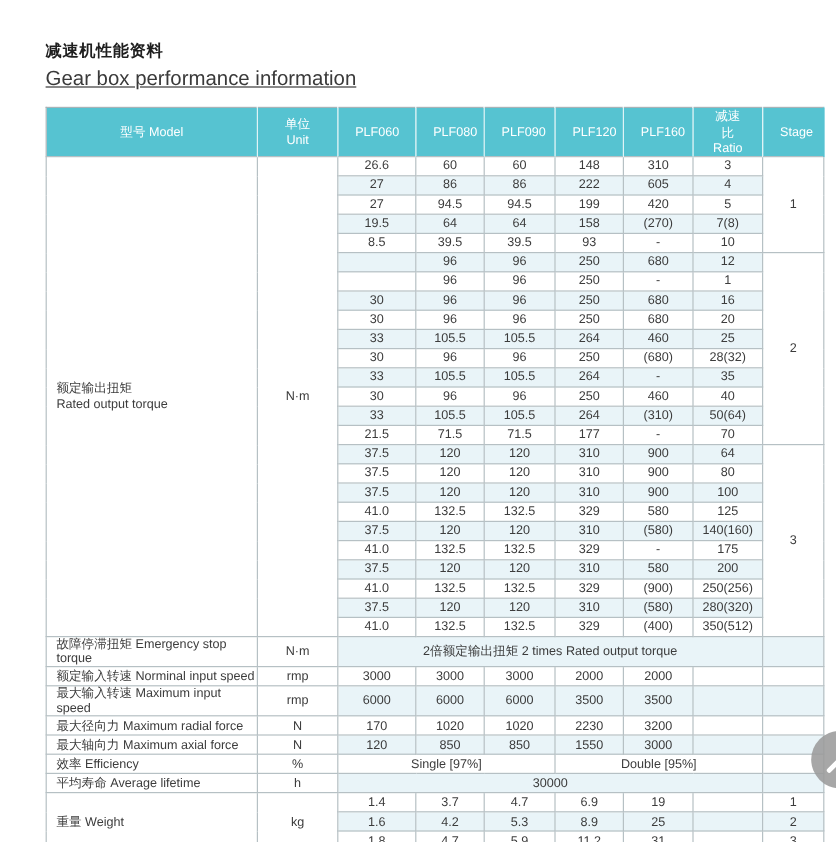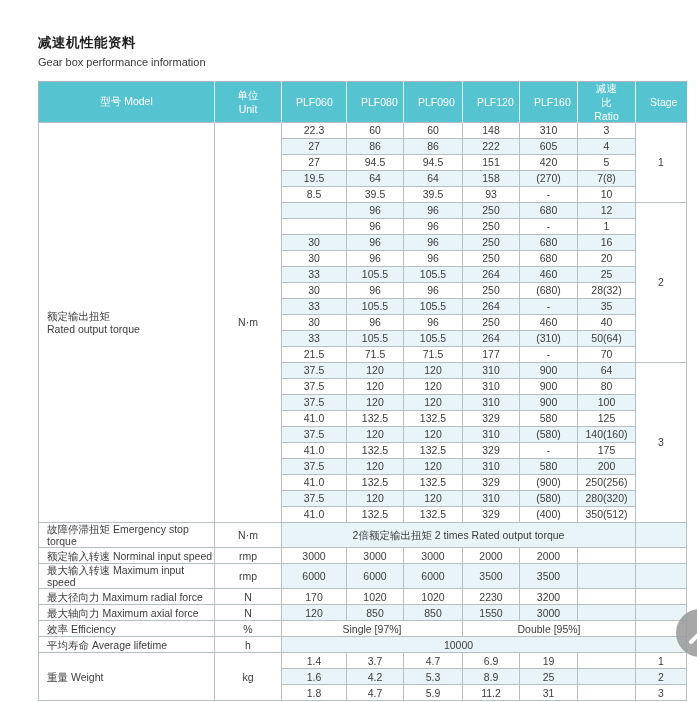--- a/index.html
+++ b/index.html
@@ -3,21 +3,21 @@
 <meta charset="utf-8">
 <style>
   * { box-sizing: border-box; }
   html,body { margin:0; padding:0; }
   body {
     width:697px; height:702px; position:relative; overflow:hidden;
     background:#ffffff; font-family:"Liberation Sans", sans-serif;
   }
   .content { position:absolute; left:38px; top:34px; width:554px; }
   .title { font-size:13.5px; font-weight:bold; color:#1f1f1f; letter-spacing:.5px; }
-  .subtitle { font-size:11px; color:#3a3a3a; margin-top:4px; }
+  .subtitle { font-size:17px; color:#3a3a3a; margin-top:4px;text-decoration:underline; }
   table {
     border-collapse:collapse; table-layout:fixed; width:648px; margin-top:13px;
     font-size:10.5px; color:#3c3c3c; border:1px solid #a7b3b7;
   }
   col.c-model{width:176px} col.c-unit{width:67px} col.c1{width:65px}
   col.c2{width:57px} col.c3{width:59px} col.c4{width:57px}
   col.c5{width:58px} col.c-ratio{width:58px} col.c-stage{width:51px}
   th {
     background:var(--header-bg,#56c3d1); color:#fff; font-weight:normal;
     height:18px; font-size:10.5px; border-right:1px solid #dff3f6; padding:0 14px;
@@ -66,41 +66,41 @@
           <th>Stage</th>
         </tr>
       </thead>
     <tbody>
         <tr>
           <td rowspan="25" class="left">
             <div>额定输出扭矩</div>
             <div>Rated output torque</div>
           </td>
           <td rowspan="25">N·m</td>
-          <td>22.3</td>
+          <td>26.6</td>
           <td>60</td>
           <td>60</td>
           <td>148</td>
           <td>310</td>
           <td>3</td>
           <td rowspan="5">1</td>
         </tr>
         <tr>
           <td class="stripe">27</td>
           <td class="stripe">86</td>
           <td class="stripe">86</td>
           <td class="stripe">222</td>
           <td class="stripe">605</td>
           <td class="stripe">4</td>
         </tr>
         <tr>
           <td>27</td>
           <td>94.5</td>
           <td>94.5</td>
-          <td>151</td>
+          <td>199</td>
           <td>420</td>
           <td>5</td>
         </tr>
         <tr>
           <td class="stripe">19.5</td>
           <td class="stripe">64</td>
           <td class="stripe">64</td>
           <td class="stripe">158</td>
           <td class="stripe">(270)</td>
           <td class="stripe">7(8)</td>
@@ -328,21 +328,21 @@
         <tr>
           <td class="left">效率 Efficiency</td>
           <td>%</td>
           <td colspan="3">Single [97%]</td>
           <td colspan="3">Double [95%]</td>
           <td></td>
         </tr>
         <tr>
           <td class="left">平均寿命 Average lifetime</td>
           <td>h</td>
-          <td colspan="6" class="stripe">10000</td>
+          <td colspan="6" class="stripe">30000</td>
           <td class="stripe"></td>
         </tr>
         <tr>
           <td rowspan="3" class="left">重量 Weight</td>
           <td rowspan="3">kg</td>
           <td>1.4</td>
           <td>3.7</td>
           <td>4.7</td>
           <td>6.9</td>
           <td>19</td>

